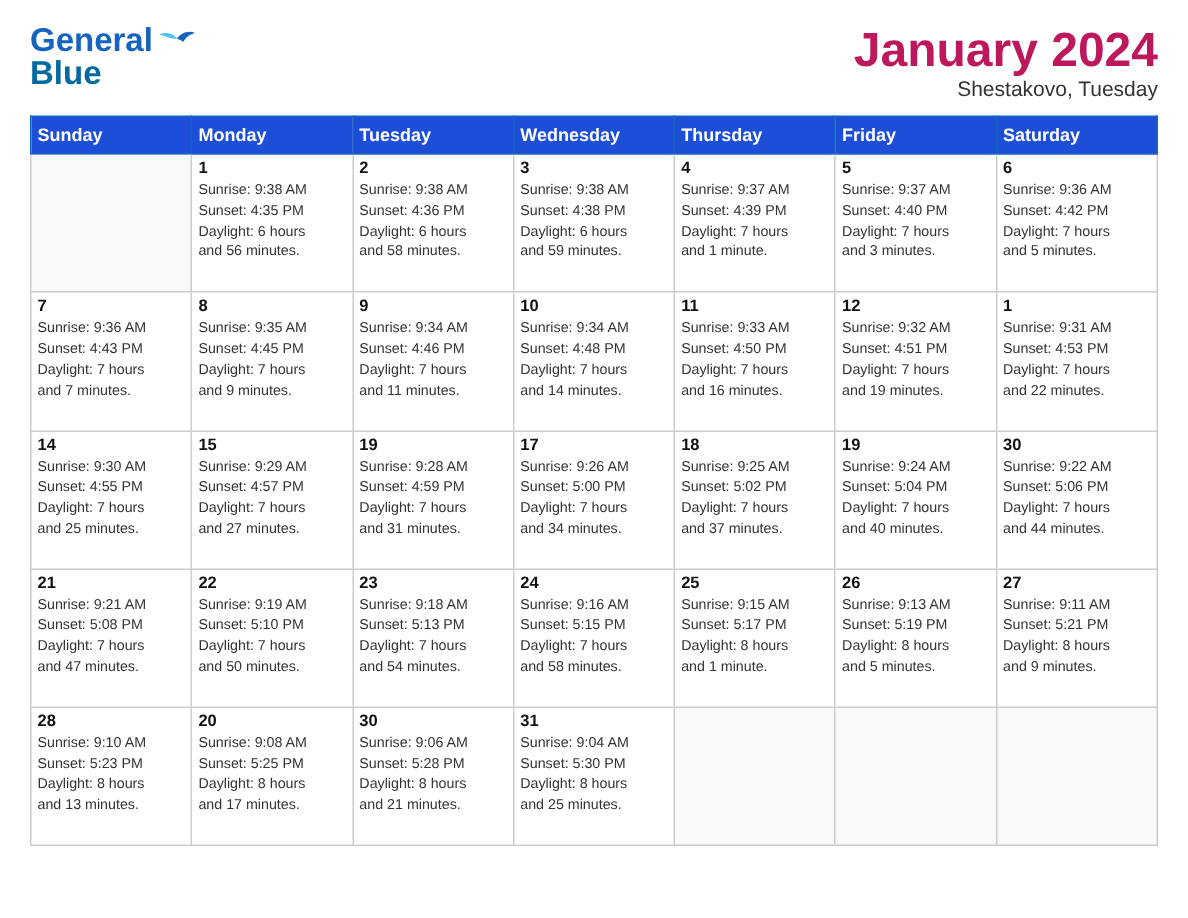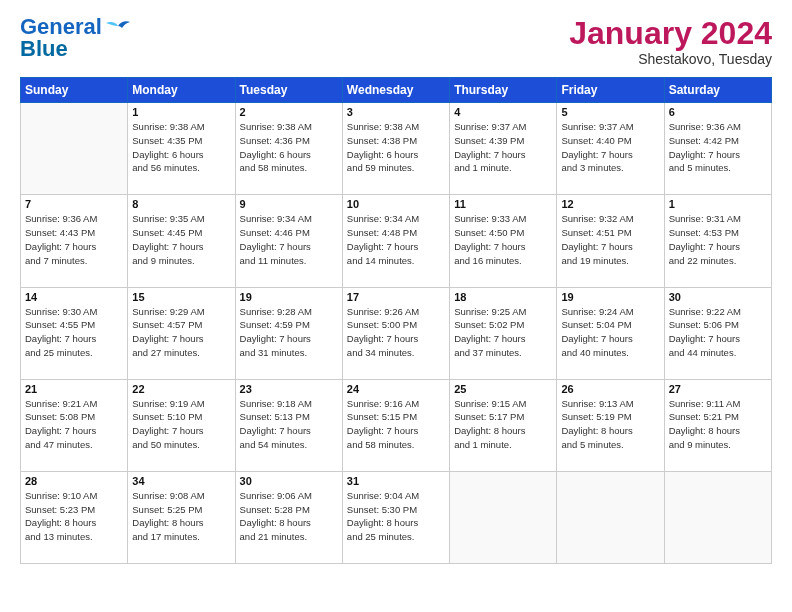--- a/index.html
+++ b/index.html
@@ -318,21 +318,21 @@
         </tr>
         <tr>
           <td>
             <span class="day-num">28</span>
             <div class="cell-content" style="white-space: pre-line;">Sunrise: 9:10 AM
 Sunset: 5:23 PM
 Daylight: 8 hours
 and 13 minutes.</div>
           </td>
           <td>
-            <span class="day-num">34</span>
+            <span class="day-num">20</span>
             <div class="cell-content" style="white-space: pre-line;">Sunrise: 9:08 AM
 Sunset: 5:25 PM
 Daylight: 8 hours
 and 17 minutes.</div>
           </td>
           <td>
             <span class="day-num">30</span>
             <div class="cell-content" style="white-space: pre-line;">Sunrise: 9:06 AM
 Sunset: 5:28 PM
 Daylight: 8 hours

